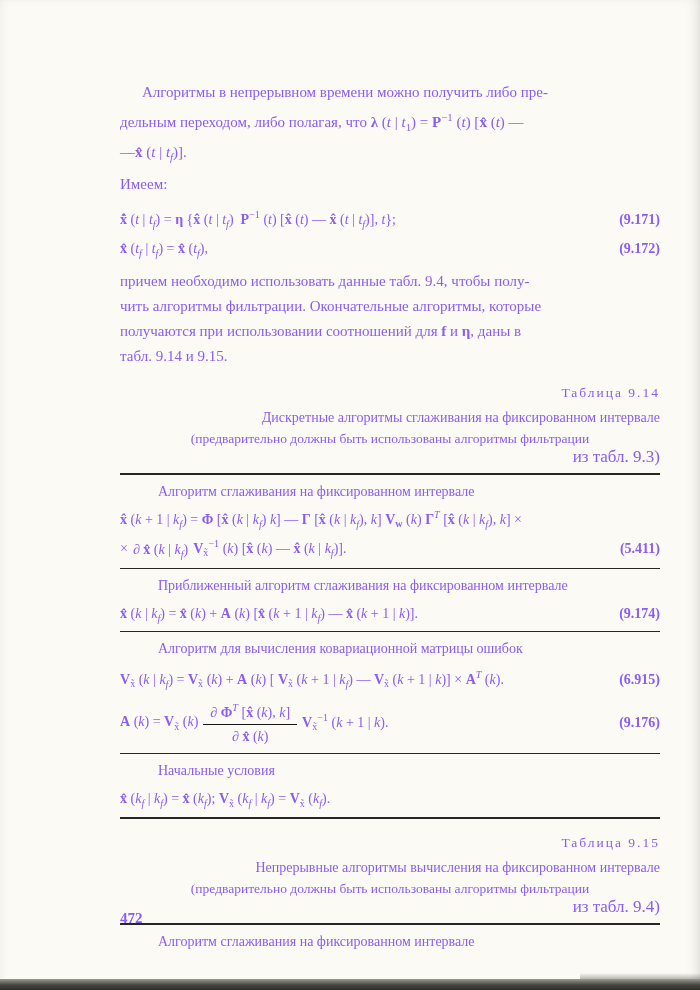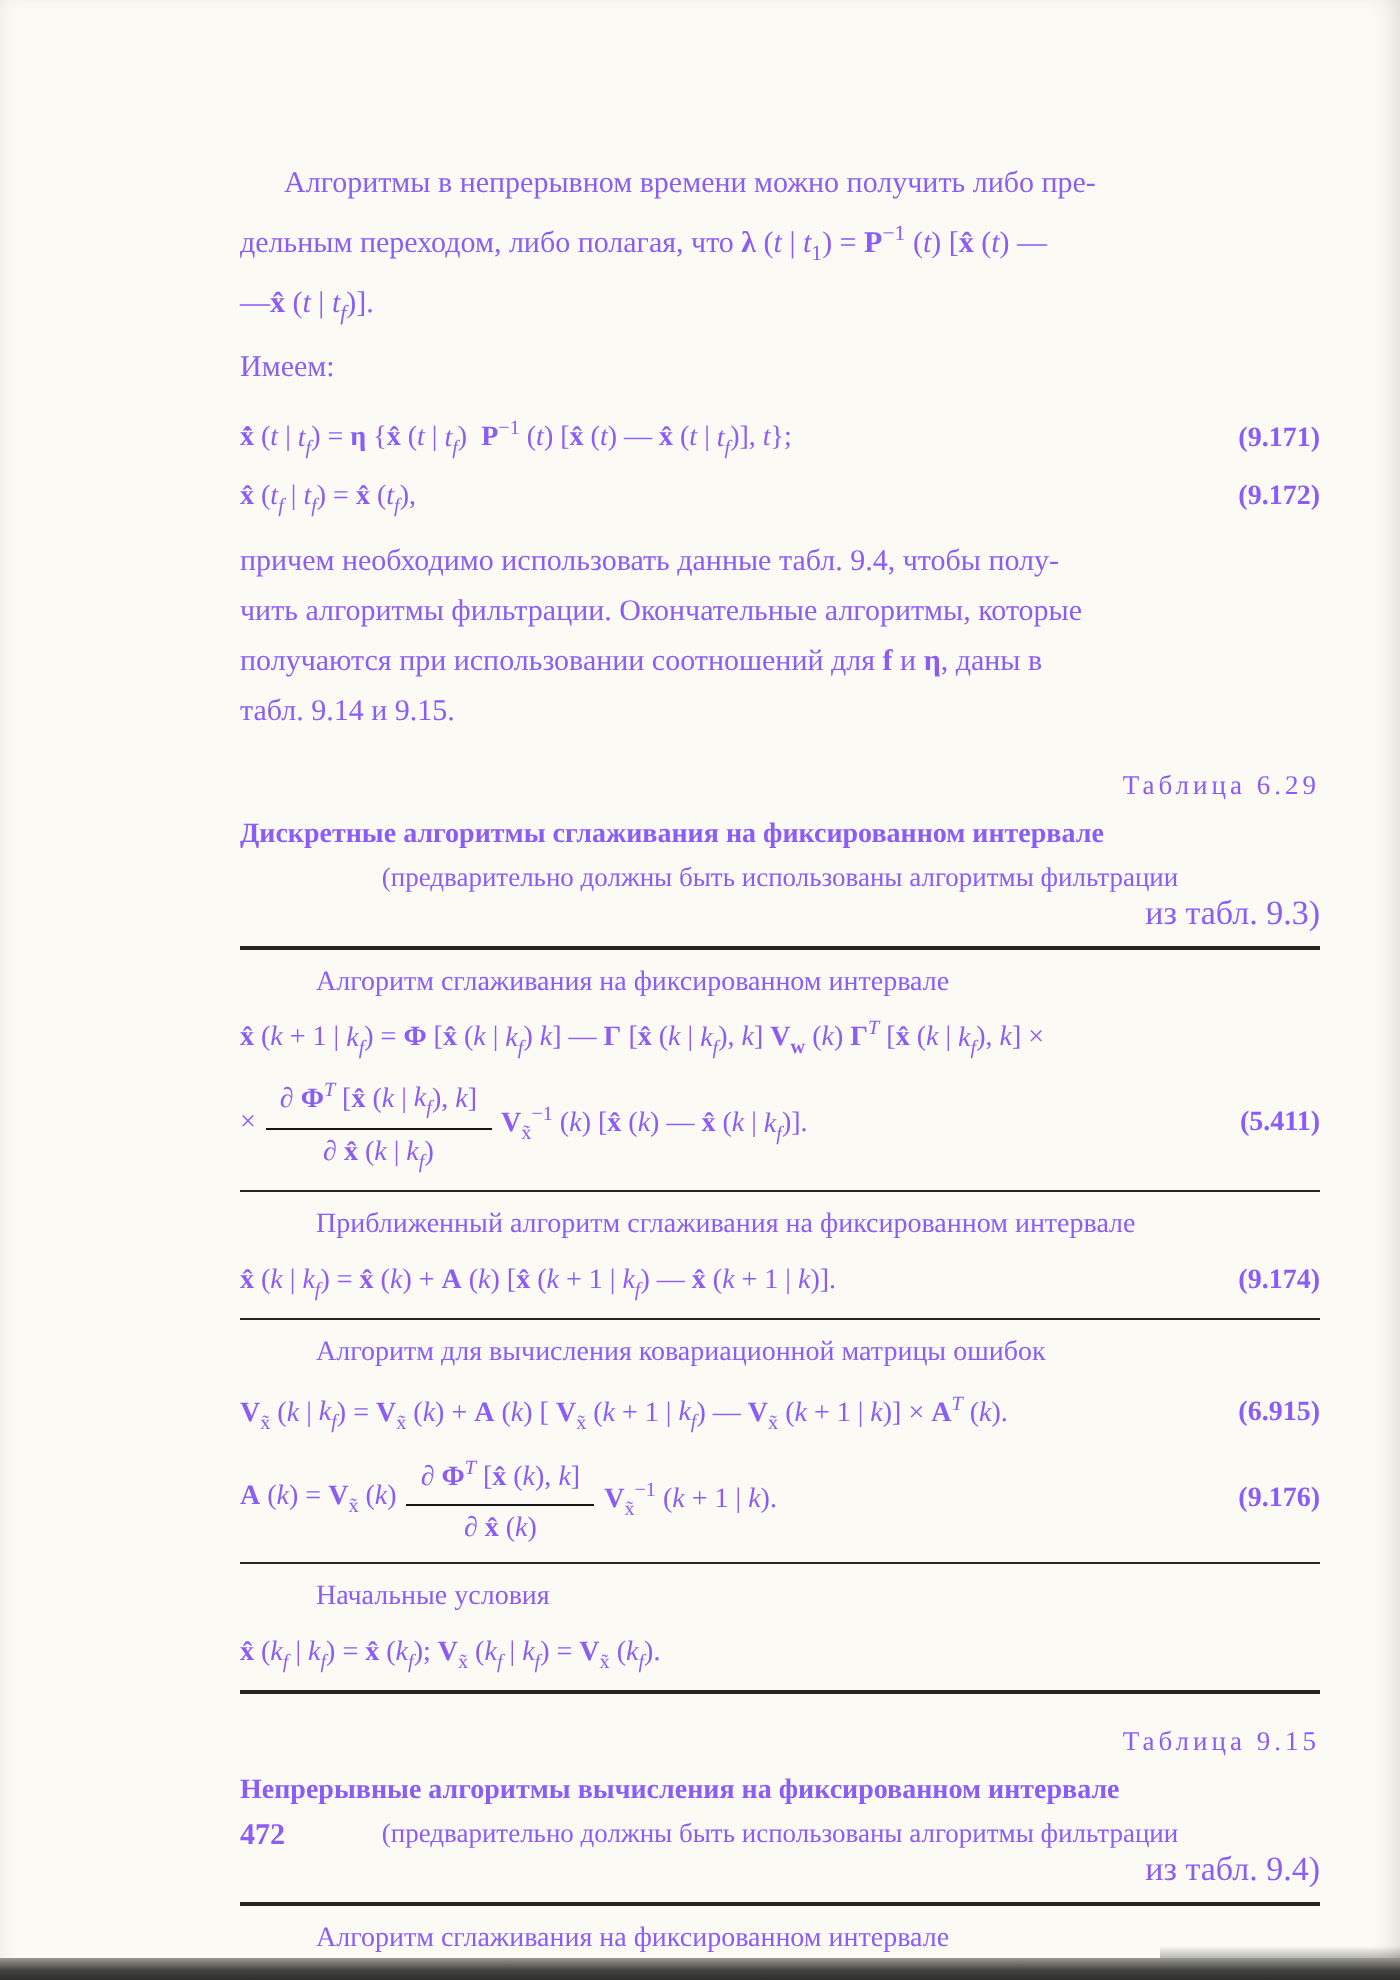--- a/index.html
+++ b/index.html
@@ -28,21 +28,21 @@
   .eqpart{font-size:14px;}
   .eqnum{font-size:14px;font-weight:bold;margin-left:8px;}
   .flexspace{flex:1;}
   .frac{display:inline-block;text-align:center;margin:0 5px;vertical-align:middle;}
   .frac .fnum{display:block;border-bottom:1.3px solid #161616;padding:2px 7px 4px;}
   .frac .fden{display:block;padding-top:4px;}
   sub,sup{font-size:0.72em;}
   .rule{border-top:2px solid #262626;margin-top:8px;}
   .rule.thin{border-top-width:1.2px;}
   .tbl-label{text-align:right;font-size:13.5px;letter-spacing:2px;margin-top:16px;}
-  .tbl-title{text-align:left;font-weight:bold;font-size:14px;line-height:19px;margin-top:7px;}
+  .tbl-title{text-align:right;font-weight:normal;font-size:14px;line-height:19px;margin-top:7px;}
   .tbl-note{text-align:center;font-size:13.5px;line-height:18px;margin-top:3px;}
   .tbl-note2{text-align:right;font-size:17px;line-height:17px;}
   .sec-h{font-size:14px;margin:9px 0 0 38px;}
   .pageno{position:absolute;left:120px;top:910px;font-size:15px;font-weight:bold;}
   .scan-bar{
     position:absolute;left:0;right:0;bottom:0;height:11px;
     background:linear-gradient(#9a9a93,#45443f 55%,#2d2d2a);
   }
   .scan-smudge{position:absolute;right:0;bottom:11px;width:120px;height:6px;
     background:linear-gradient(to top, rgba(60,60,55,.35), rgba(60,60,55,0));}
@@ -62,34 +62,33 @@
       <span class="eqnum">(9.171)</span>
     </div>
     <div class="eqrow">
       <span class="eq"><b>x̂</b> (<i>t<sub>f</sub></i> | <i>t<sub>f</sub></i>) = <b>x̂</b> (<i>t<sub>f</sub></i>),</span>
       <span class="eqnum">(9.172)</span>
     </div>
 
     <p class="body-text" style="margin-top:10px">причем необходимо использовать данные табл. 9.4, чтобы полу-<br>чить алгоритмы фильтрации. Окончательные алгоритмы, которые<br>получаются при использовании соотношений  для <b>f</b> и <b>η</b>, даны в<br>табл. 9.14 и 9.15.</p>
 
     <div>
-      <div class="tbl-label">Таблица 6.29</div>
+      <div class="tbl-label">Таблица 9.14</div>
       <div class="tbl-title">Дискретные алгоритмы сглаживания на фиксированном интервале</div>
       <div class="tbl-note">(предварительно должны быть использованы алгоритмы фильтрации</div>
       <div class="tbl-note2">из табл. 9.3)</div>
       <div class="rule"></div>
 
       <div class="sec-h">Алгоритм сглаживания на фиксированном интервале</div>
       <div class="eqrow" style="margin-top:9px">
         <span class="eq"><b>x̂</b> (<i>k</i> + 1 | <i>k<sub>f</sub></i>) = <b>Φ</b> [<b>x̂</b> (<i>k</i> | <i>k<sub>f</sub></i>) <i>k</i>] — <b>Γ</b> [<b>x̂</b> (<i>k</i> | <i>k<sub>f</sub></i>), <i>k</i>] <b>V</b><sub><b>w</b></sub> (<i>k</i>) <b>Γ</b><sup><i>T</i></sup> [<b>x̂</b> (<i>k</i> | <i>k<sub>f</sub></i>), <i>k</i>] ×</span>
       </div>
       <div class="eqrow centerv">
         <span class="eqpart">×</span>
         <span class="frac">
-          <span class="fnum">∂ <b>Φ</b><sup><i>T</i></sup> [<b>x̂</b> (<i>k</i> | <i>k<sub>f</sub></i>), <i>k</i>]</span>
           <span class="fden">∂ <b>x̂</b> (<i>k</i> | <i>k<sub>f</sub></i>)</span>
         </span>
         <span class="eqpart"><b>V</b><sub>x̃</sub><sup>−1</sup> (<i>k</i>) [<b>x̂</b> (<i>k</i>) — <b>x̂</b> (<i>k</i> | <i>k<sub>f</sub></i>)].</span>
         <span class="flexspace"></span>
         <span class="eqnum">(5.411)</span>
       </div>
       <div class="rule thin"></div>
 
       <div class="sec-h">Приближенный алгоритм сглаживания на фиксированном интервале</div>
       <div class="eqrow">

